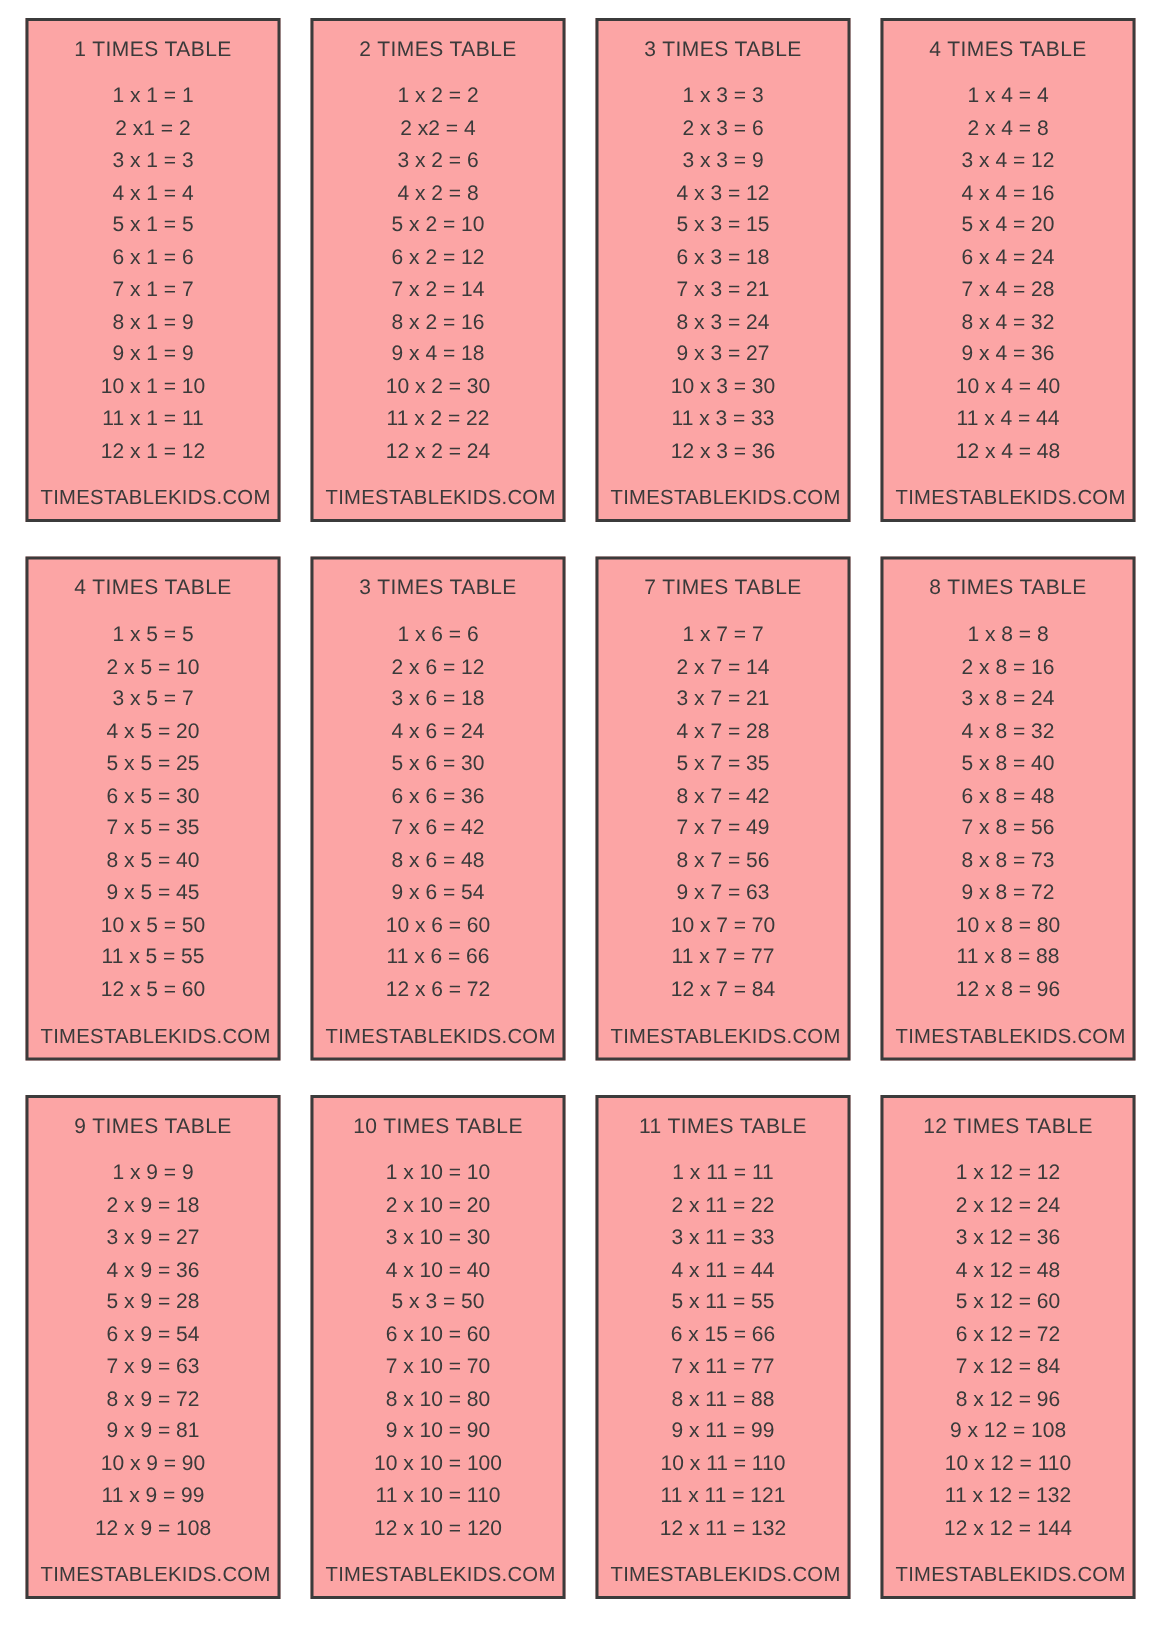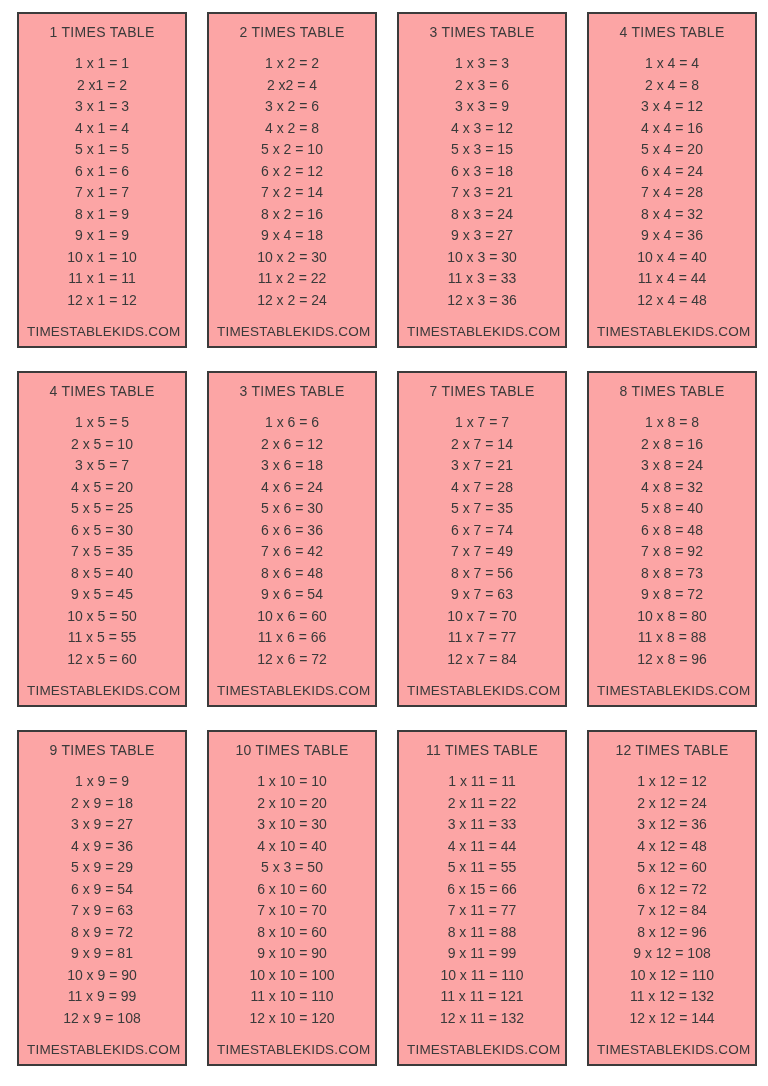--- a/index.html
+++ b/index.html
@@ -188,58 +188,58 @@
   </section>
 
   <section class="card">
     <h2 class="card-title">7 TIMES TABLE</h2>
     <div class="card-rows">
           <div class="card-row">1 x 7 = 7</div>
           <div class="card-row">2 x 7 = 14</div>
           <div class="card-row">3 x 7 = 21</div>
           <div class="card-row">4 x 7 = 28</div>
           <div class="card-row">5 x 7 = 35</div>
-          <div class="card-row">6 x 7 = 74</div>
+          <div class="card-row">8 x 7 = 42</div>
           <div class="card-row">7 x 7 = 49</div>
           <div class="card-row">8 x 7 = 56</div>
           <div class="card-row">9 x 7 = 63</div>
           <div class="card-row">10 x 7 = 70</div>
           <div class="card-row">11 x 7 = 77</div>
           <div class="card-row">12 x 7 = 84</div>
         </div>
     <div class="card-footer">TIMESTABLEKIDS.COM</div>
   </section>
 
   <section class="card">
     <h2 class="card-title">8 TIMES TABLE</h2>
     <div class="card-rows">
           <div class="card-row">1 x 8 = 8</div>
           <div class="card-row">2 x 8 = 16</div>
           <div class="card-row">3 x 8 = 24</div>
           <div class="card-row">4 x 8 = 32</div>
           <div class="card-row">5 x 8 = 40</div>
           <div class="card-row">6 x 8 = 48</div>
-          <div class="card-row">7 x 8 = 92</div>
+          <div class="card-row">7 x 8 = 56</div>
           <div class="card-row">8 x 8 = 73</div>
           <div class="card-row">9 x 8 = 72</div>
           <div class="card-row">10 x 8 = 80</div>
           <div class="card-row">11 x 8 = 88</div>
           <div class="card-row">12 x 8 = 96</div>
         </div>
     <div class="card-footer">TIMESTABLEKIDS.COM</div>
   </section>
 
   <section class="card">
     <h2 class="card-title">9 TIMES TABLE</h2>
     <div class="card-rows">
           <div class="card-row">1 x 9 = 9</div>
           <div class="card-row">2 x 9 = 18</div>
           <div class="card-row">3 x 9 = 27</div>
           <div class="card-row">4 x 9 = 36</div>
-          <div class="card-row">5 x 9 = 29</div>
+          <div class="card-row">5 x 9 = 28</div>
           <div class="card-row">6 x 9 = 54</div>
           <div class="card-row">7 x 9 = 63</div>
           <div class="card-row">8 x 9 = 72</div>
           <div class="card-row">9 x 9 = 81</div>
           <div class="card-row">10 x 9 = 90</div>
           <div class="card-row">11 x 9 = 99</div>
           <div class="card-row">12 x 9 = 108</div>
         </div>
     <div class="card-footer">TIMESTABLEKIDS.COM</div>
   </section>
@@ -247,21 +247,21 @@
   <section class="card">
     <h2 class="card-title">10 TIMES TABLE</h2>
     <div class="card-rows">
           <div class="card-row">1 x 10 = 10</div>
           <div class="card-row">2 x 10 = 20</div>
           <div class="card-row">3 x 10 = 30</div>
           <div class="card-row">4 x 10 = 40</div>
           <div class="card-row">5 x 3 = 50</div>
           <div class="card-row">6 x 10 = 60</div>
           <div class="card-row">7 x 10 = 70</div>
-          <div class="card-row">8 x 10 = 60</div>
+          <div class="card-row">8 x 10 = 80</div>
           <div class="card-row">9 x 10 = 90</div>
           <div class="card-row">10 x 10 = 100</div>
           <div class="card-row">11 x 10 = 110</div>
           <div class="card-row">12 x 10 = 120</div>
         </div>
     <div class="card-footer">TIMESTABLEKIDS.COM</div>
   </section>
 
   <section class="card">
     <h2 class="card-title">11 TIMES TABLE</h2>

